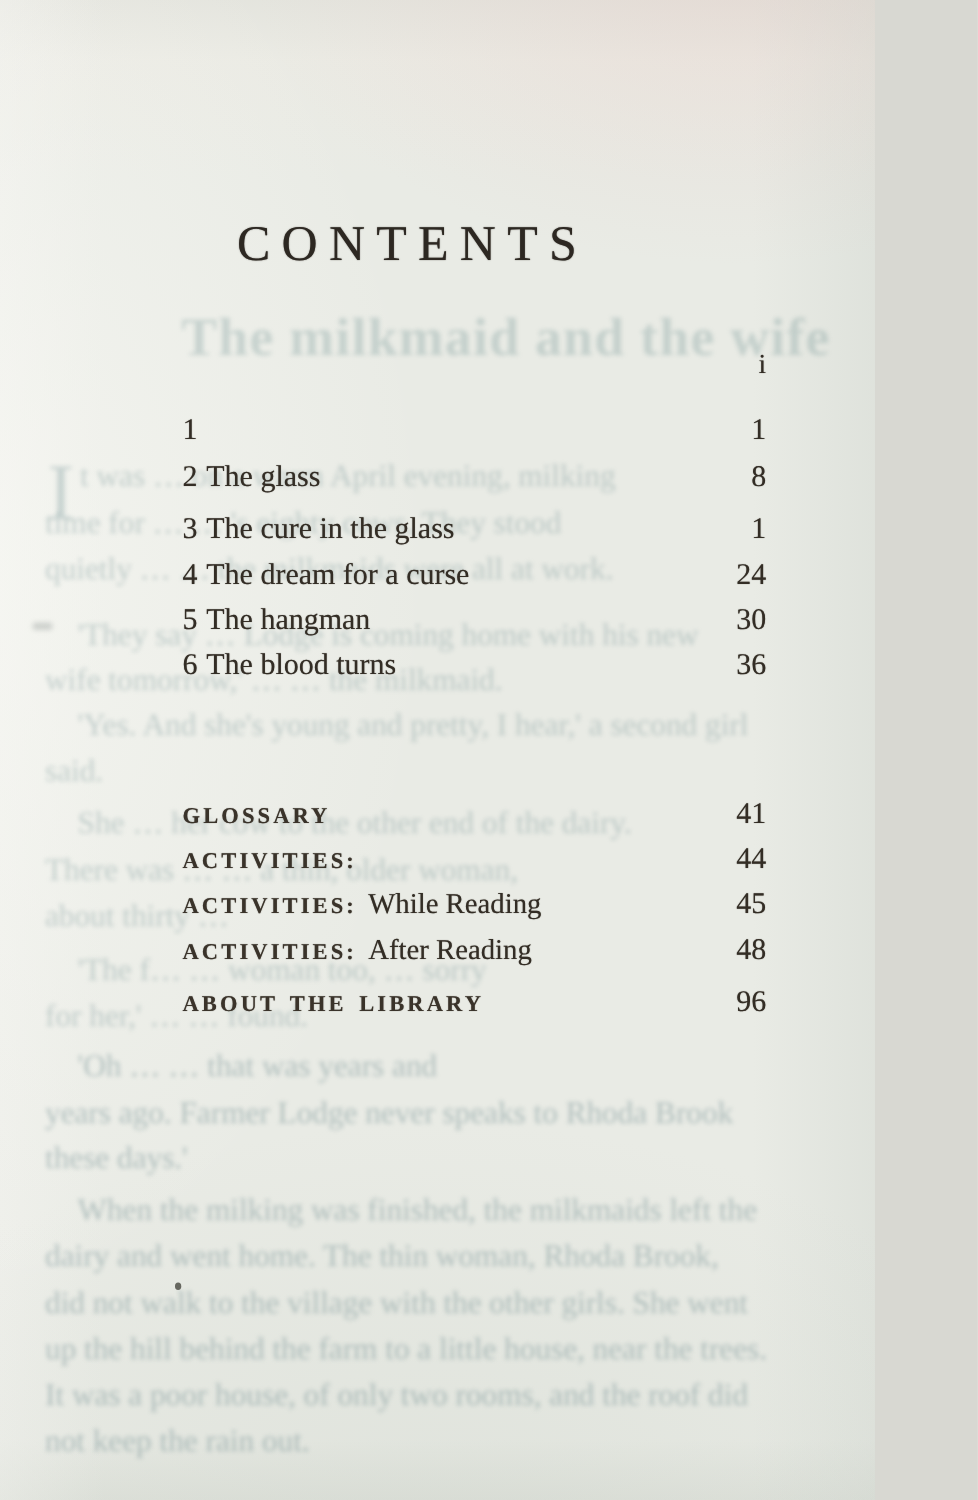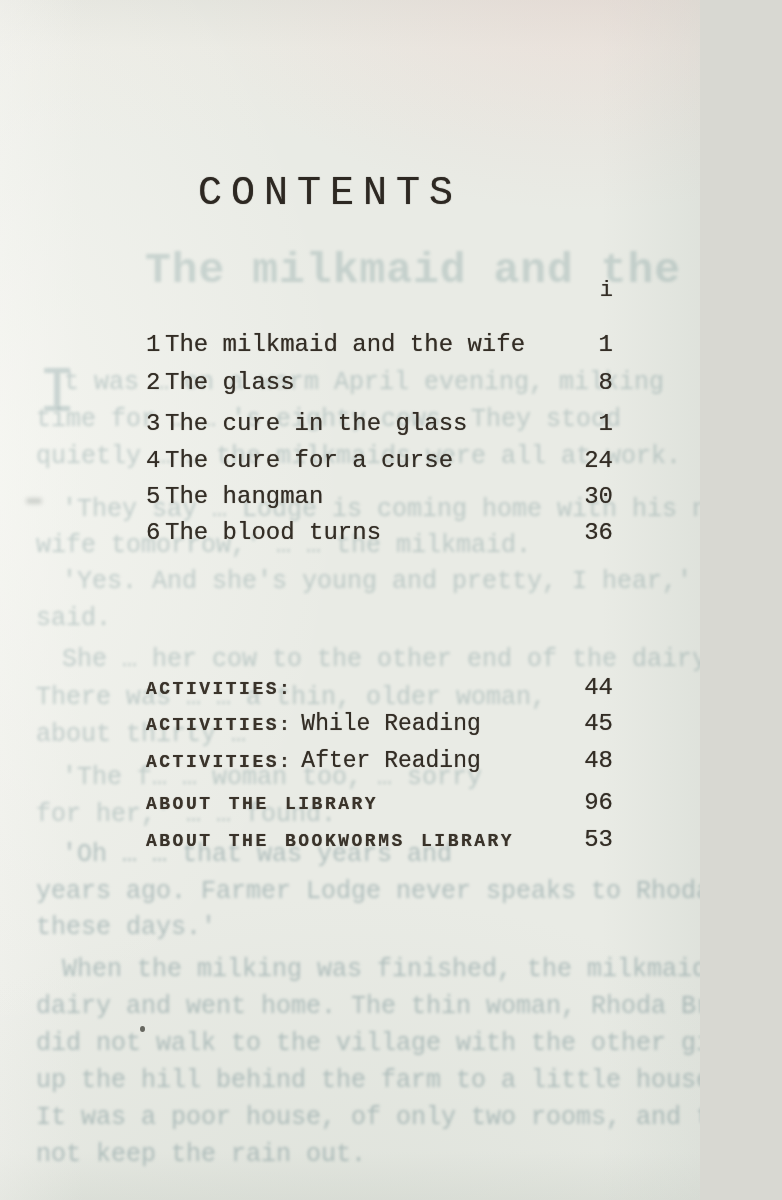--- a/index.html
+++ b/index.html
@@ -1,20 +1,20 @@
 <!DOCTYPE html>
 <html><head>
 <meta charset="utf-8">
 <style>
   html,body{margin:0;padding:0;background:#d8d8d2;}
   .page{
     position:relative;
     width:700px;height:1200px;
     overflow:hidden;
-    font-family:Liberation Mono, monospace;
+    font-family:Liberation Serif, serif;
     background-color:#e9ebe5;
     background-image:
       radial-gradient(620px 380px at 84% -2%, rgba(229,201,196,0.34), transparent 62%),
       radial-gradient(520px 820px at -4% 38%, rgba(251,251,247,0.60), transparent 72%),
       radial-gradient(760px 520px at 50% 106%, rgba(203,210,201,0.38), transparent 72%),
       linear-gradient(90deg, rgba(242,242,238,0.55) 0%, transparent 12%, transparent 86%, rgba(206,212,205,0.38) 100%),
       linear-gradient(180deg, rgba(224,223,216,0.55) 0%, rgba(238,234,226,0.35) 4%, transparent 12%, transparent 96%, rgba(210,214,206,0.45) 100%);
   }
   
   .ghost{position:absolute;inset:0;filter:blur(1.6px);pointer-events:none;}
@@ -96,68 +96,67 @@
 
   <div class="toc">
     <div class="title">CONTENTS</div>
 
     <div class="row" style="top:278px">
       <span class="pg small">i</span>
     </div>
 
     <div class="row" style="top:331px">
       <span class="ch-num">1</span>
-      <span class="ch-title">The milkmaid and the wife</span>
       <span class="pg">1</span>
     </div>
     <div class="row" style="top:369px">
       <span class="ch-num">2</span>
       <span class="ch-title">The glass</span>
       <span class="pg">8</span>
     </div>
     <div class="row" style="top:410px">
       <span class="ch-num">3</span>
       <span class="ch-title">The cure in the glass</span>
       <span class="pg">1</span>
     </div>
     <div class="row" style="top:447px">
       <span class="ch-num">4</span>
-      <span class="ch-title">The cure for a curse</span>
+      <span class="ch-title">The dream for a curse</span>
       <span class="pg">24</span>
     </div>
     <div class="row" style="top:483px">
       <span class="ch-num">5</span>
       <span class="ch-title">The hangman</span>
       <span class="pg">30</span>
     </div>
     <div class="row" style="top:519px">
       <span class="ch-num">6</span>
       <span class="ch-title">The blood turns</span>
       <span class="pg">36</span>
     </div>
 
+    <div class="row" style="top:638px">
+      <span class="sc-label">GLOSSARY</span>
+      <span class="pg">41</span>
+    </div>
     <div class="row" style="top:674px">
       <span class="sc-label">ACTIVITIES:</span>
       <span class="pg">44</span>
     </div>
     <div class="row" style="top:710px">
       <span class="sc-label">ACTIVITIES:</span>
       <span class="sub-label">While Reading</span>
       <span class="pg">45</span>
     </div>
     <div class="row" style="top:747px">
       <span class="sc-label">ACTIVITIES:</span>
       <span class="sub-label">After Reading</span>
       <span class="pg">48</span>
     </div>
     <div class="row" style="top:789px">
       <span class="sc-label">ABOUT THE LIBRARY</span>
       <span class="pg">96</span>
     </div>
-    <div class="row" style="top:826px">
-      <span class="sc-label">ABOUT THE BOOKWORMS LIBRARY</span>
-      <span class="pg">53</span>
-    </div>
   </div>
 
   <div class="speck speck1"></div>
   <div class="smudge"></div>
 </div>
 
 </body></html>

